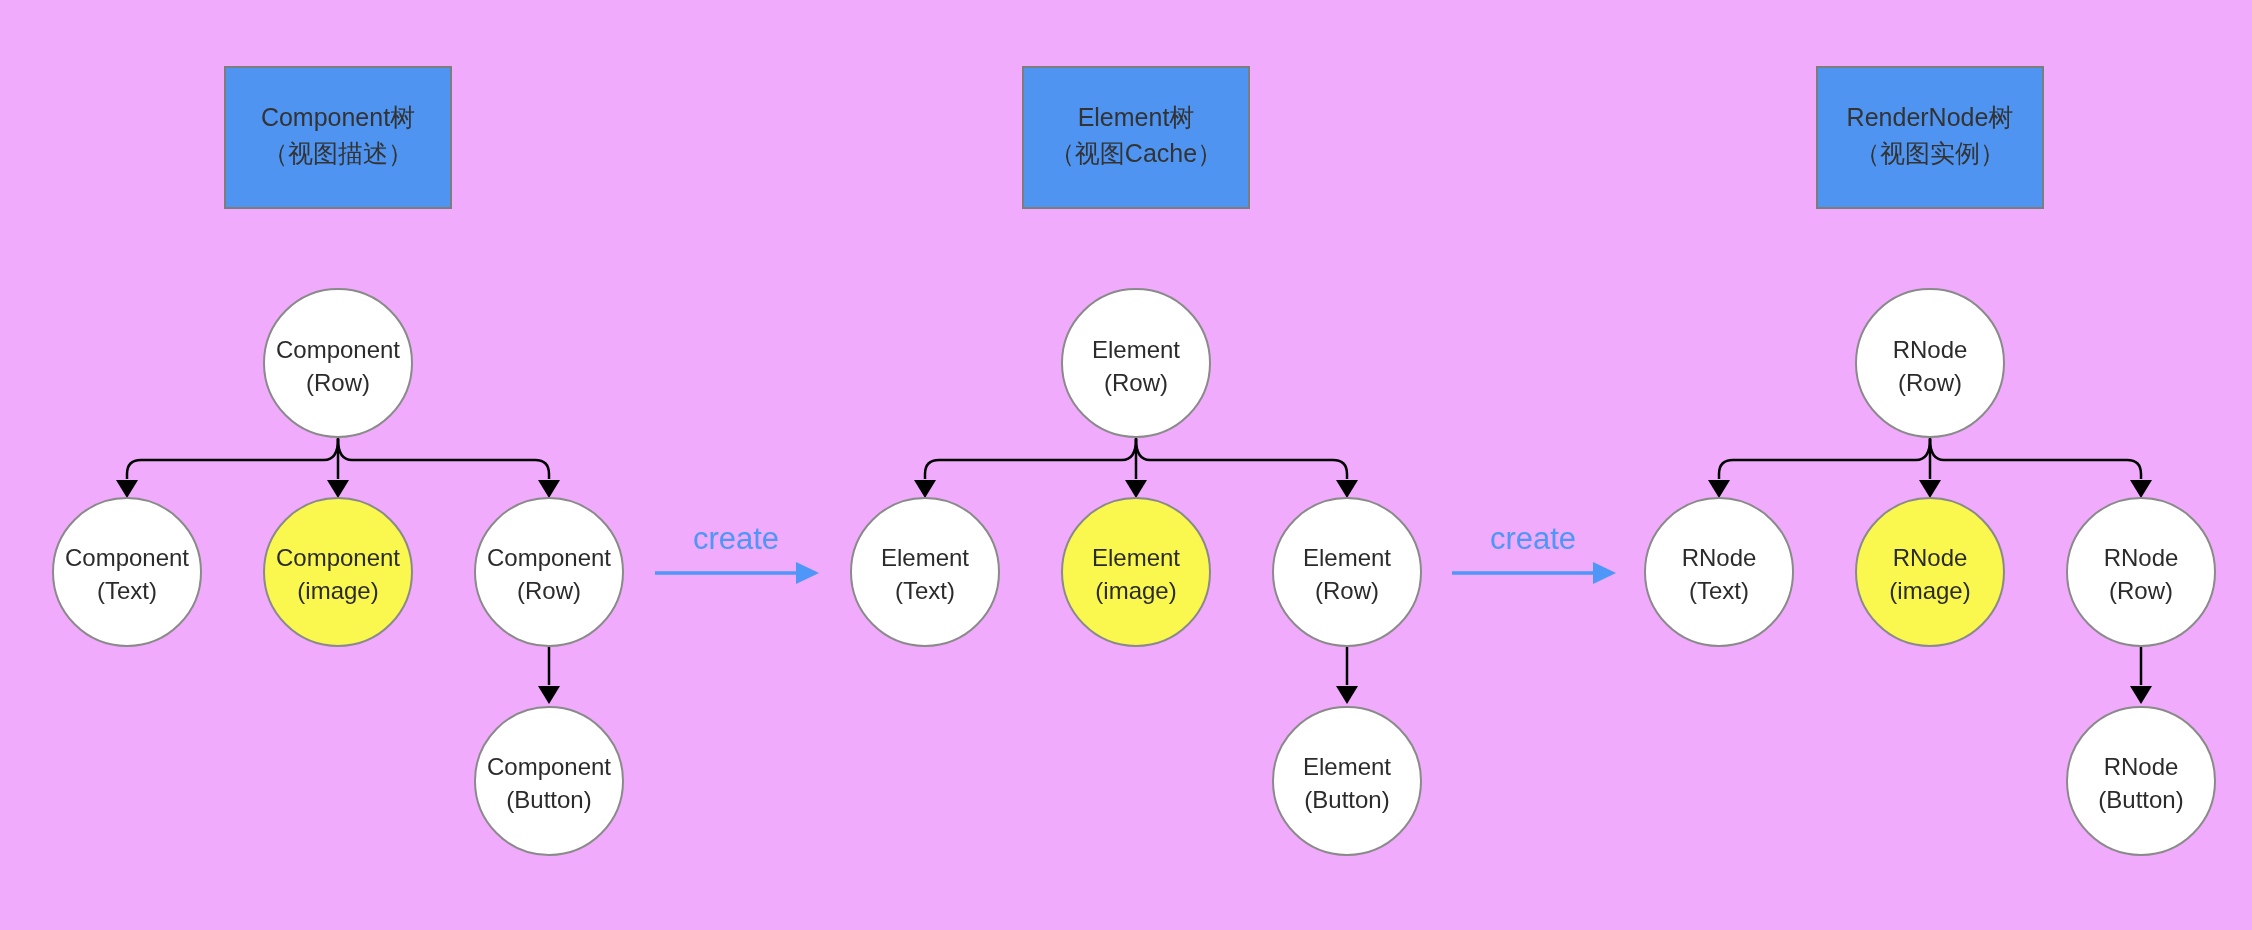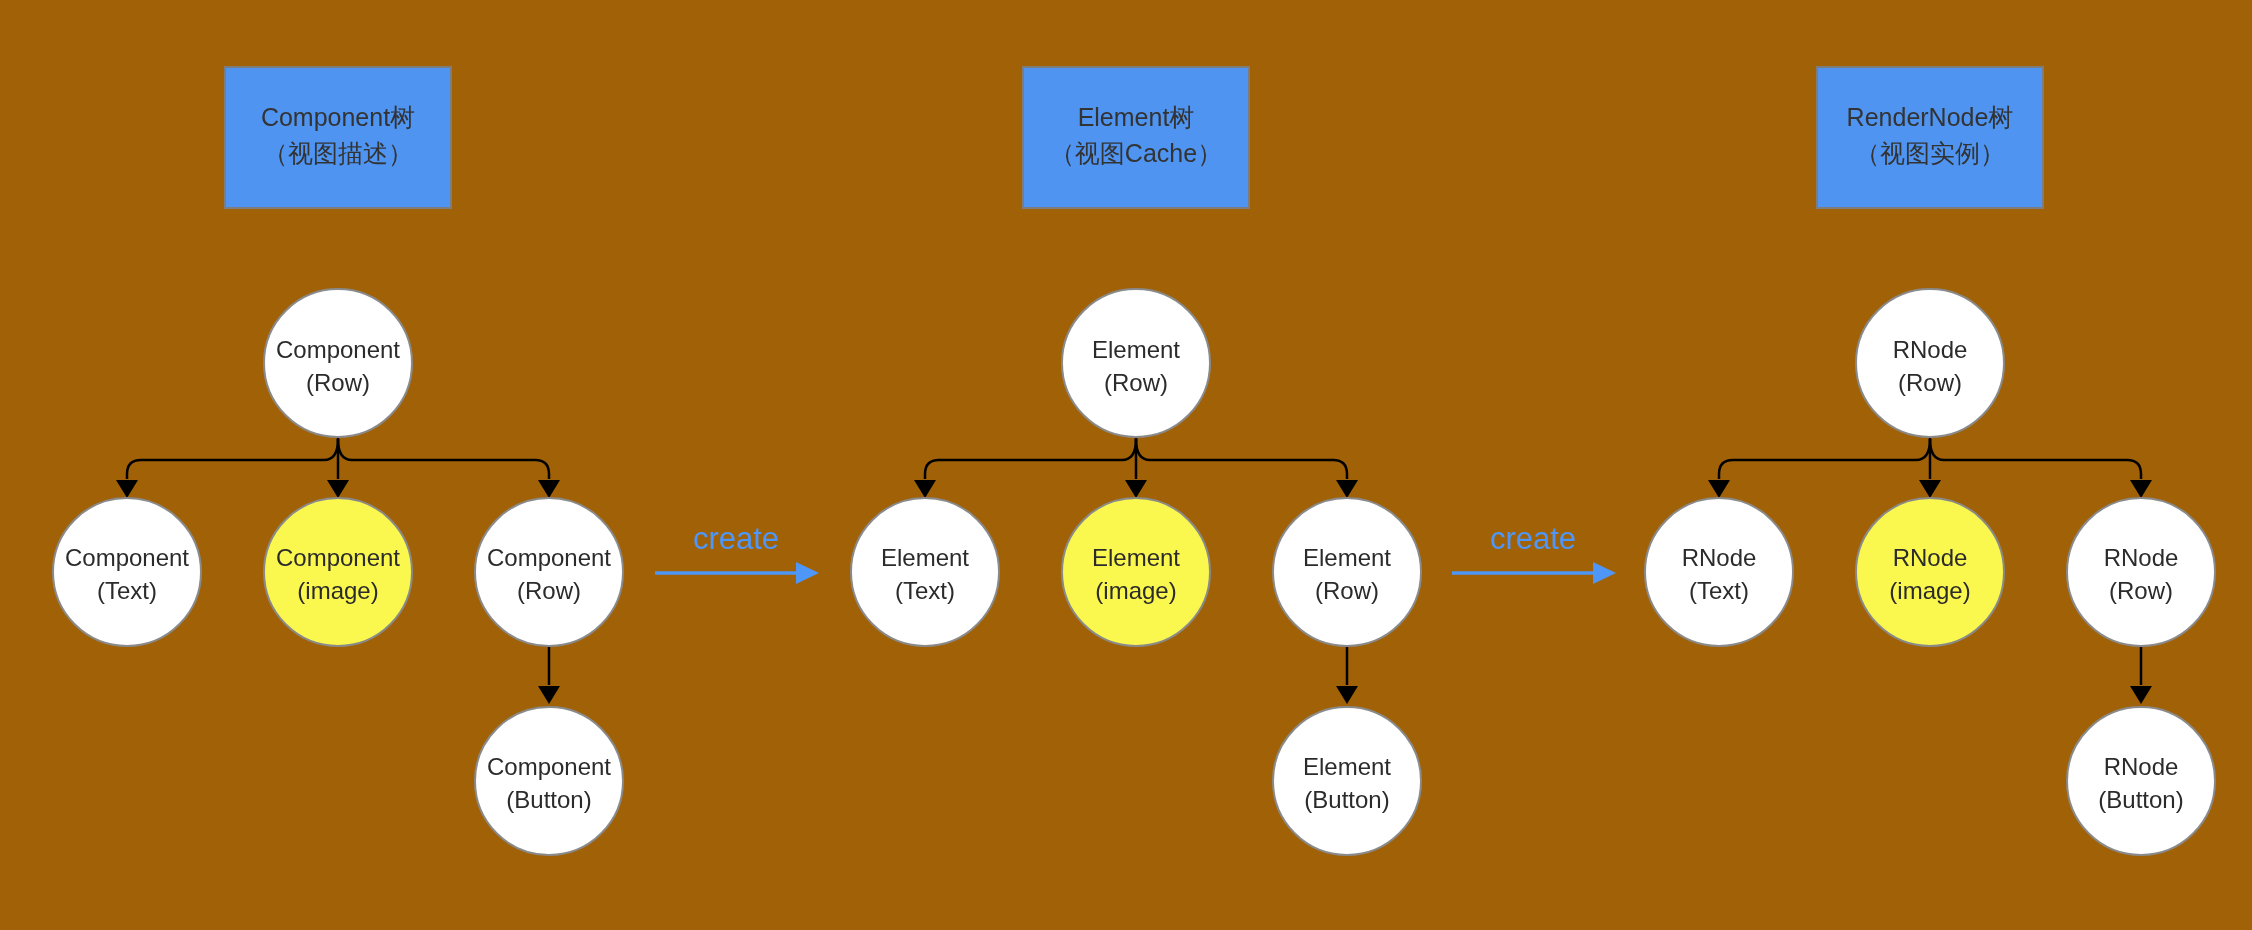--- a/index.html
+++ b/index.html
@@ -1,16 +1,16 @@
 <!DOCTYPE html>
 <html style="--box_blue: #4E94F0; --box_border: #7D7D7D; --circle_border: #8A8A8A; --highlight_yellow: #FAF74E; --create_blue: #4E96F7; --line_black: #000000; --title_text: #333333; --node_text: #2B2B2B;"><head>
 <meta charset="utf-8">
 <style>
   html, body { margin: 0; padding: 0; background: #ffffff; }
-  .stage { width: 2252px; height: 930px; position: relative; background: #a16207; overflow: hidden; }
+  .stage { width: 2252px; height: 930px; position: relative; background: #f0abfc; overflow: hidden; }
   svg { display: block; }
   .title-box { fill: var(--box_blue); stroke: var(--box_border); stroke-width: 2px; }
   .node-circle { fill: #ffffff; stroke: var(--circle_border); stroke-width: 2px; }
   .node-circle.highlight { fill: var(--highlight_yellow); }
   .black-line { stroke: var(--line_black); stroke-width: 2.5px; fill: none; }
   .black-head { fill: var(--line_black); stroke: none; }
   .create-line { stroke: var(--create_blue); stroke-width: 3.5px; fill: none; }
   .create-head { fill: var(--create_blue); stroke: none; }
   text { font-family: "Liberation Sans", "DejaVu Sans", sans-serif; text-anchor: middle; }
   .title-text { font-size: 25px; fill: var(--title_text); }

